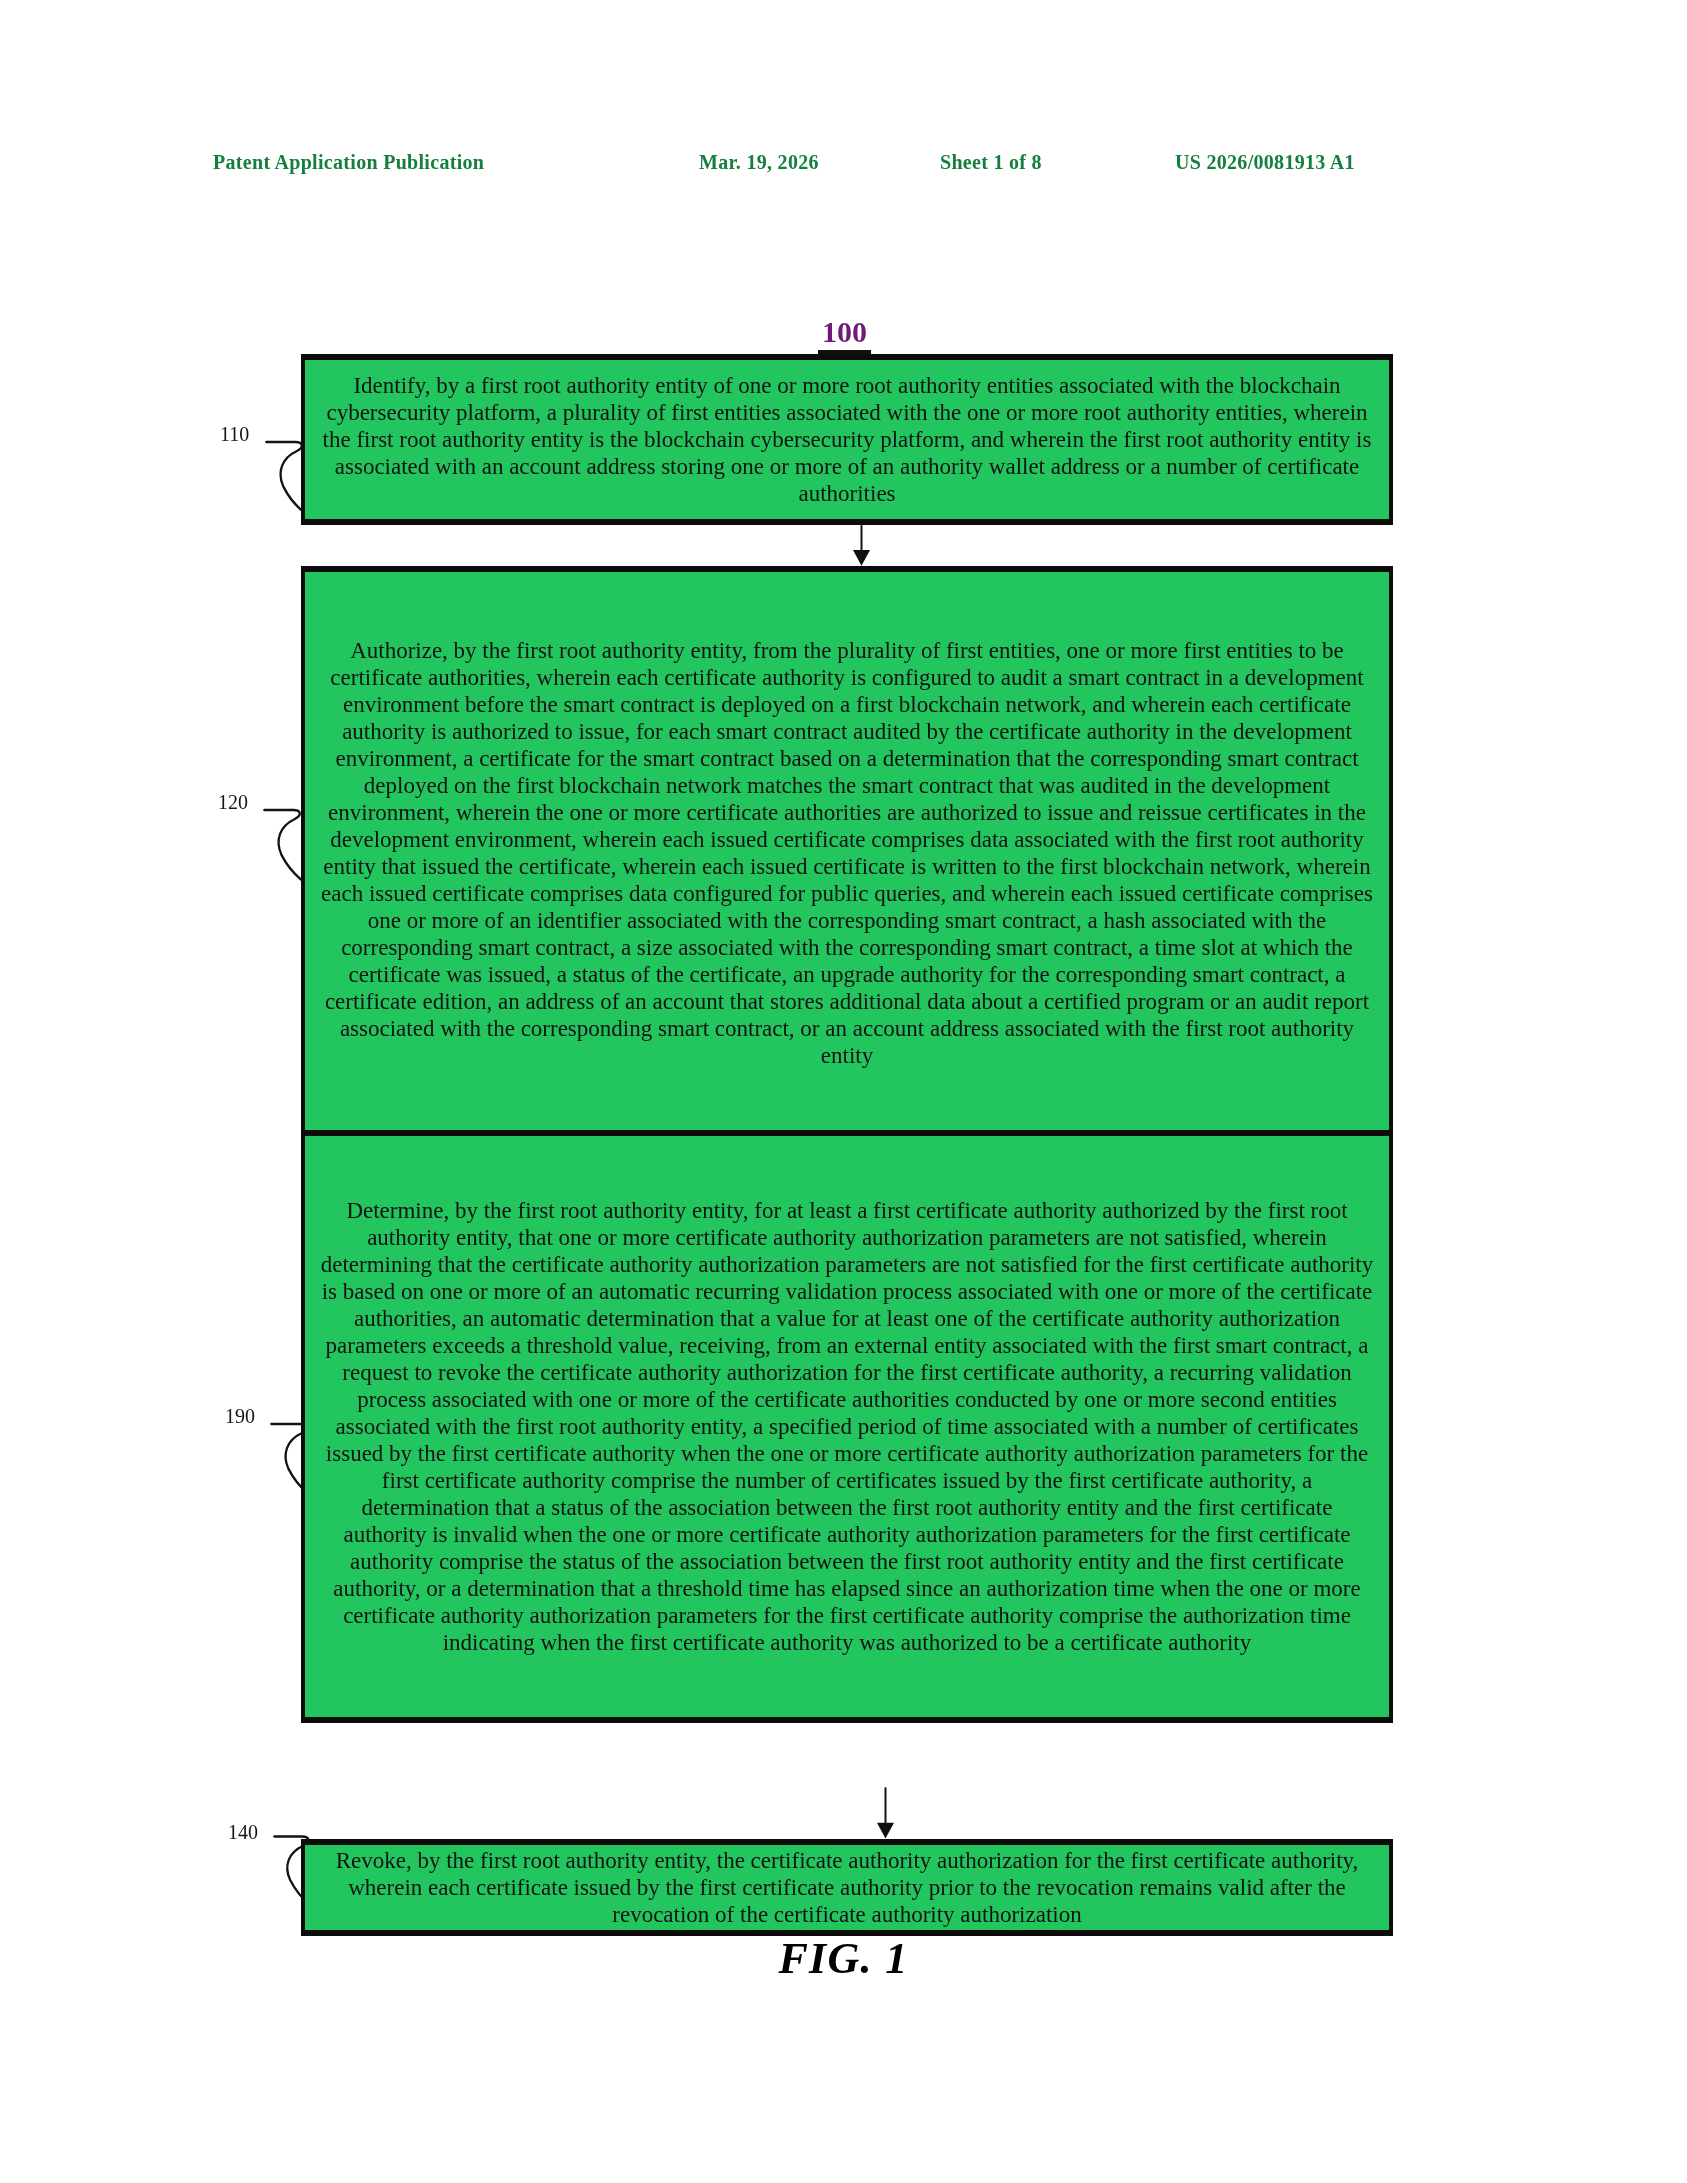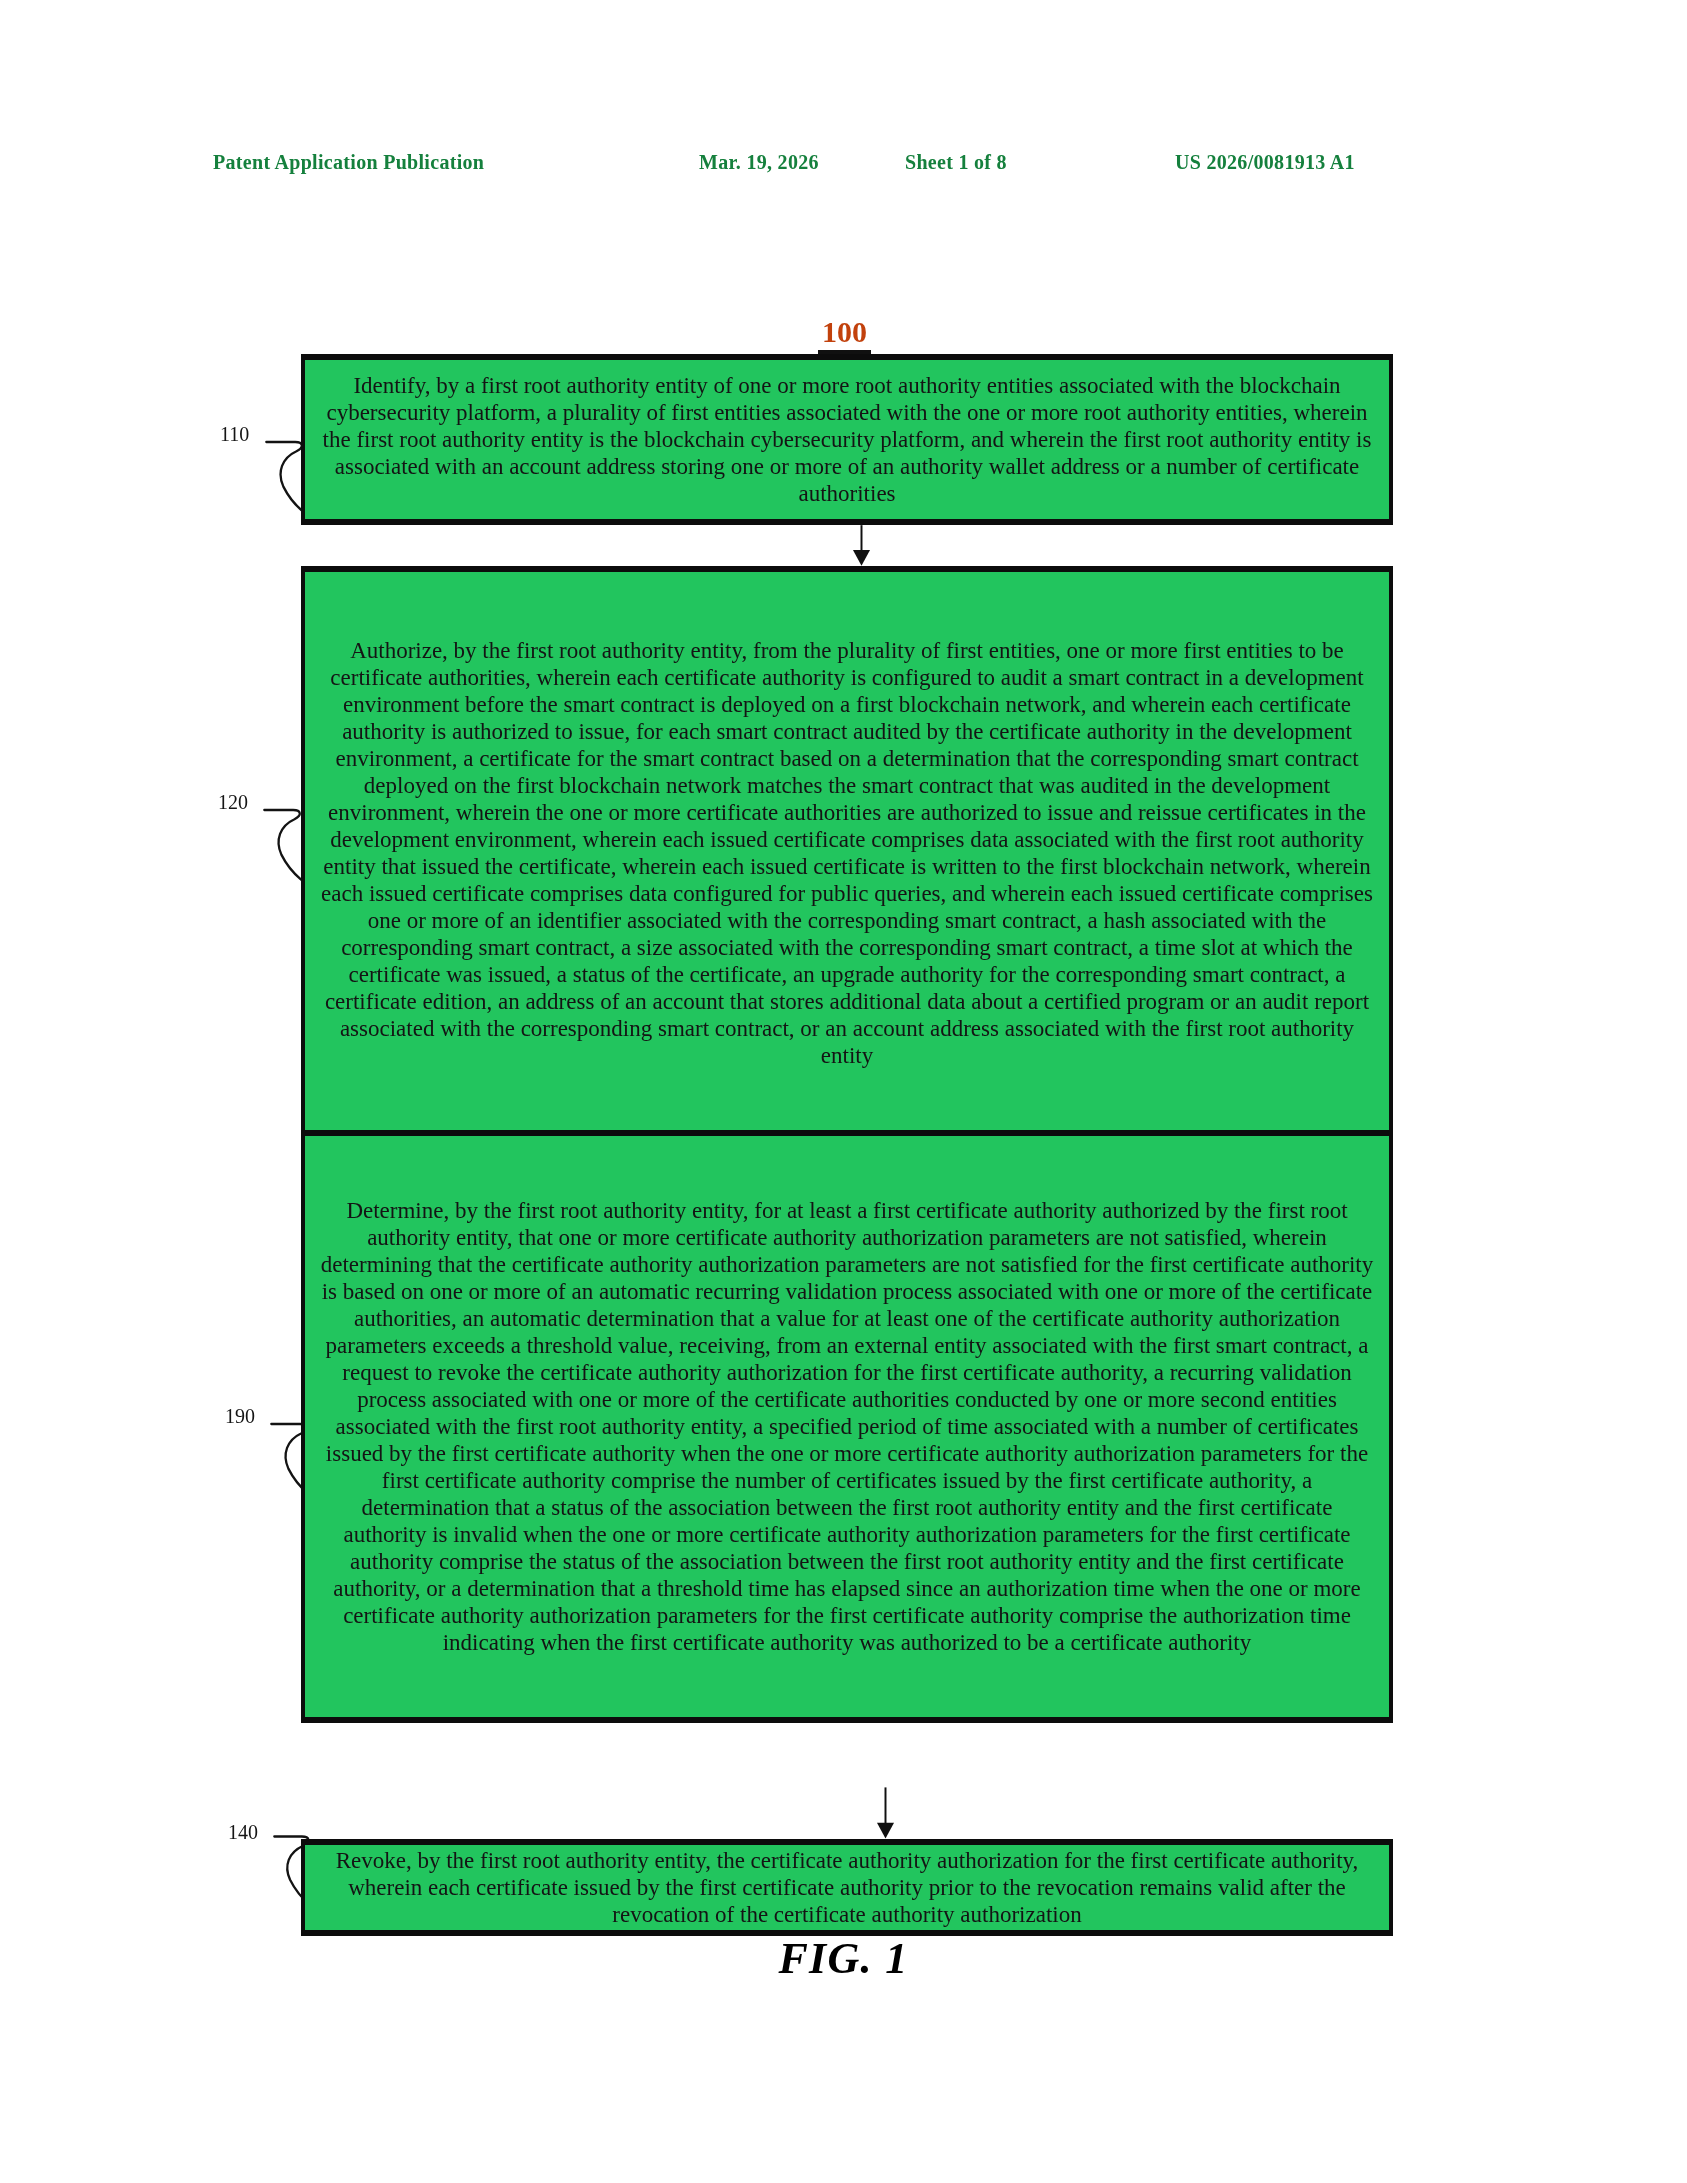--- a/index.html
+++ b/index.html
@@ -26,21 +26,21 @@
     white-space: nowrap;
     color: #15803d;
   }
 
   
   .fig-number {
     font-weight: bold;
     font-size: 30px;
     border-bottom: 4.6px solid #101010;
     padding: 0 4px 1.3px 4px;
-    color: #c2410c;
+    color: #701a75;
   }
 
   
   .flow-box {
     box-sizing: border-box;
     left: 301px;
     width: 1092px;
     border: 4px solid #0c0c0c;
     border-top-width: 6.6px;
     border-bottom-width: 6px;
@@ -78,21 +78,21 @@
     color: #000000;
   }
 </style>
 </head>
 <body>
 
 <div class="page">
 
   <div class="abs hdr" style="left:213px; top:151px;">Patent Application Publication</div>
   <div class="abs hdr" style="left:699px; top:151px;">Mar. 19, 2026</div>
-  <div class="abs hdr" style="left:905px; top:151px;text-align:center;">Sheet 1 of 8</div>
+  <div class="abs hdr" style="left:940px; top:151px;text-align:center;">Sheet 1 of 8</div>
   <div class="abs hdr" style="left:1175px; top:151px;">US 2026/0081913 A1</div>
 
   <div class="abs fig-number" style="left:818px; top:315px;">100</div>
 
   <div class="abs ref-num" style="left:220px; top:423px;">110</div>
   <div class="abs leader" style="left:265px; top:431px;">
     <svg width="42" height="85" viewBox="0 0 64 128">
       <path d="M2,16 H46 C58,16 60,24 48,30 C26,40 18,62 28,84 C36,100 46,112 58,122" fill="none" stroke="#131313" stroke-width="3.5" stroke-linecap="round"></path>
     </svg>
   </div>

